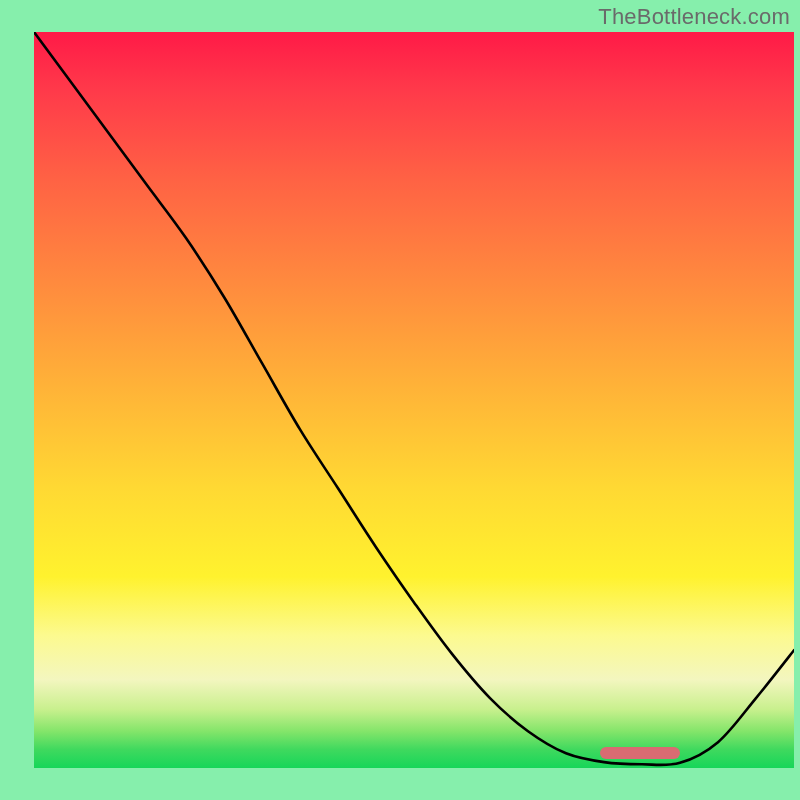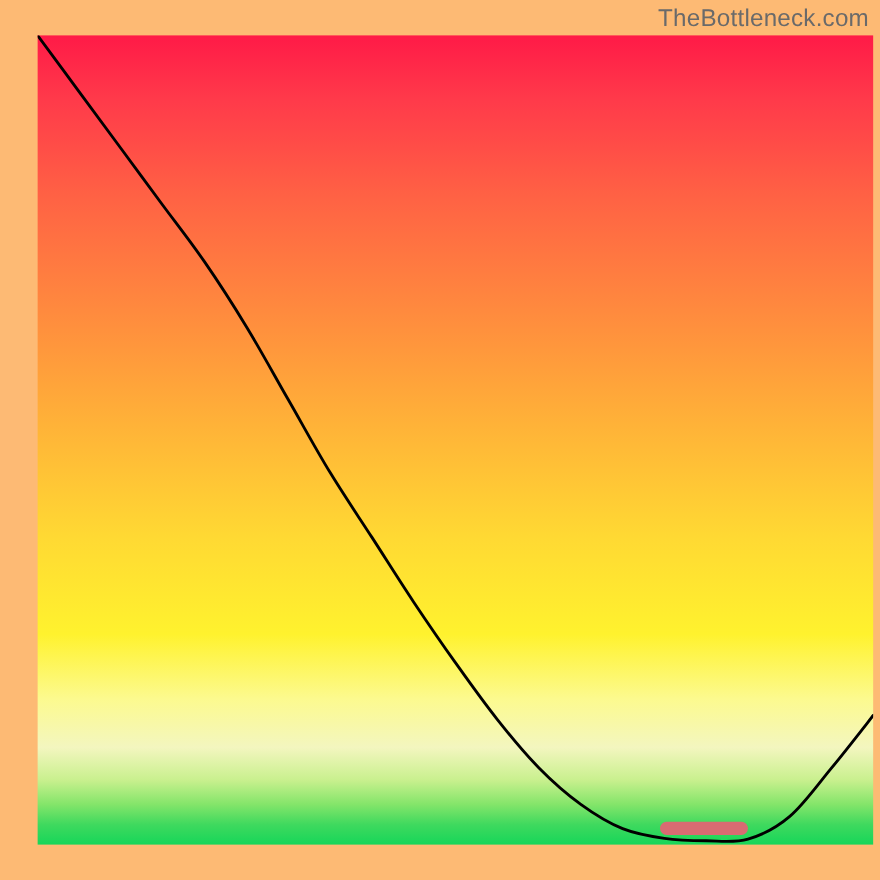--- a/index.html
+++ b/index.html
@@ -1,17 +1,17 @@
 <!DOCTYPE html>
 <html><head>
 <meta charset="utf-8">
 <style>
   * { margin: 0; padding: 0; box-sizing: border-box; }
   html, body { width: 800px; height: 800px; background: #000; font-family: Arial, sans-serif; overflow: hidden; }
-  .stage { position: relative; width: 800px; height: 800px; background: #fdba74; }
+  .stage { position: relative; width: 800px; height: 800px; background: #86efac; }
   .attribution {
     position: absolute;
     top: 4px;
     right: 10px;
     color: #6a6a6a;
     font-size: 22px;
     font-weight: 400;
     letter-spacing: 0.2px;
     z-index: 5;
   }

